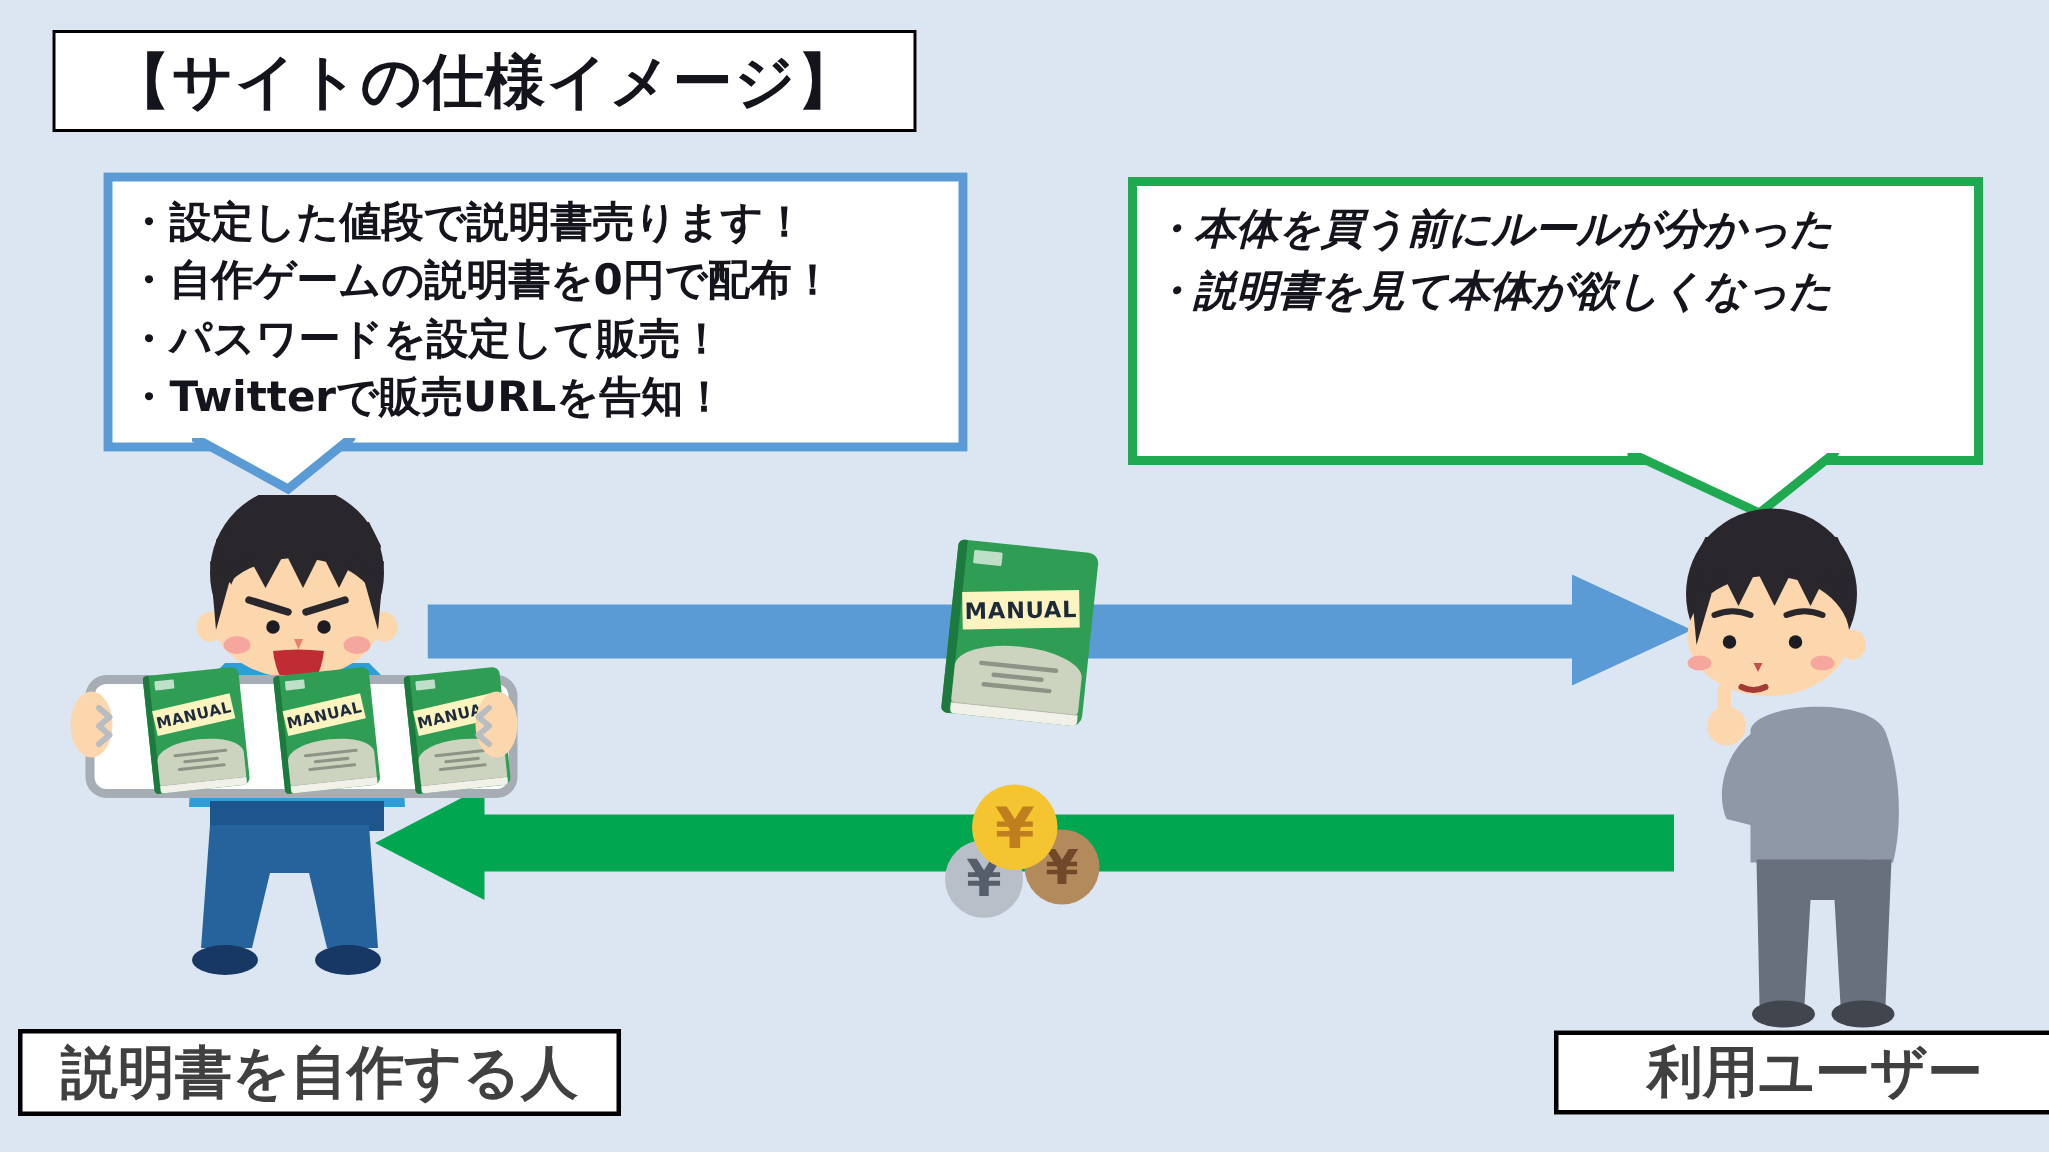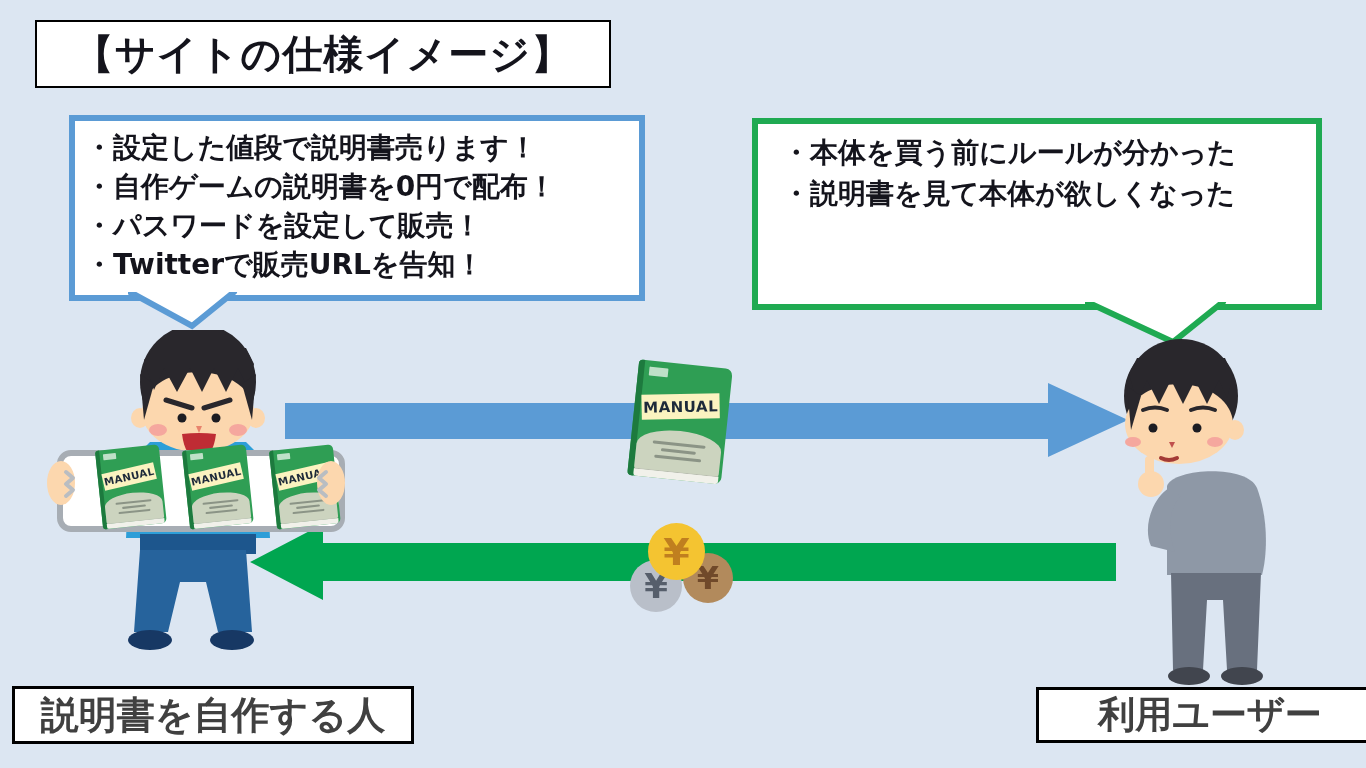--- a/index.html
+++ b/index.html
@@ -25,21 +25,21 @@
   }
   .bubble .line{white-space:nowrap;}
   .bubble-creator{
     left:33px;top:115px;width:576px;height:186px;
     border:6px solid var(--blue,#5b9bd5);
     padding:7px 10px;font-size:28px;line-height:39px;margin-left:36px;
   }
   .bubble-user{
     left:752px;top:118px;width:570px;height:192px;
     border:6px solid var(--green-border,#1faa52);
-    padding:8px 24px;font-size:28px;line-height:41px;
+    padding:8px 10px;font-size:28px;line-height:41px;font-style:italic;
   }
   .tail{position:absolute;}
   .tail-creator{left:128px;top:292px;}
   .tail-user{left:1085px;top:302px;}
   
   .arrow{position:absolute;}
   .arrow-manual{left:285px;top:383px;}
   .arrow-money{left:250px;top:524px;}
   
   .person{position:absolute;}

